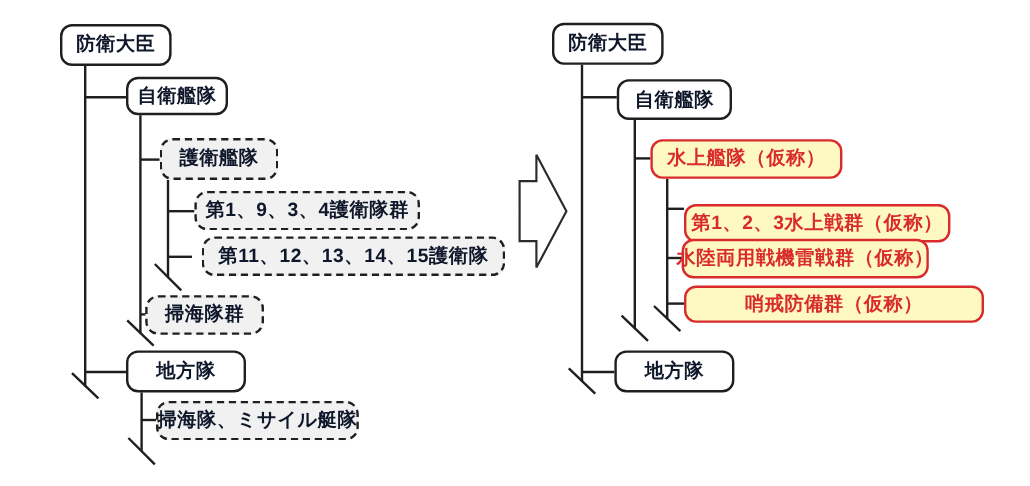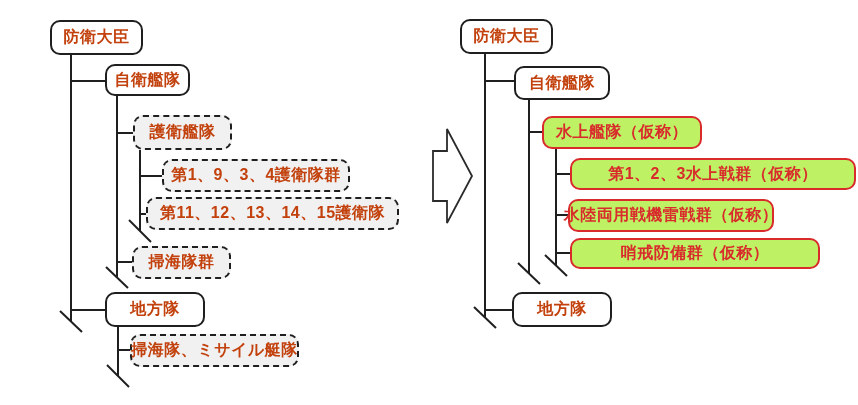--- a/index.html
+++ b/index.html
@@ -10,35 +10,36 @@
     font-family:"Liberation Sans","DejaVu Sans",sans-serif;
     overflow:hidden;
   }
   #wires{position:absolute;left:0;top:0;width:858px;height:405px;}
   .node{
     position:absolute;
     display:flex;align-items:center;justify-content:center;
     box-sizing:border-box;
     font-weight:bold;
     font-size:16px;
-    color:#c2410c;
+    color:#0f172a;
     letter-spacing:0.5px;
     white-space:nowrap;
     background:#ffffff;
     border:2px solid #1f1f1f;
     border-radius:10px;
   }
   .node.dashed{
     border-style:dashed;
     background:#f1f1f1;
+    border-radius:11px;
   }
   .node.red{
     border-color:#d92b2b;
     color:#d92b2b;
-    background:#bef264;
+    background:#fef9c3;
   }
 </style>
 </head>
 <body>
 
 <div id="stage">
 
   <svg id="wires" viewBox="0 0 858 405" xmlns="http://www.w3.org/2000/svg">
     <g stroke="#1f1f1f" stroke-width="2" fill="none">
 
@@ -73,29 +74,29 @@
     </g>
 
     <polygon points="433,151 447,151 447,129 472,176 447,223 447,201 433,201" fill="#ffffff" stroke="#2b2b2b" stroke-width="1.8"></polygon>
   </svg>
 
   <div>
     <div class="node" style="left:50px;top:20px;width:93px;height:35px">防衛大臣</div>
     <div class="node" style="left:105px;top:64px;width:85px;height:32px">自衛艦隊</div>
     <div class="node dashed" style="left:133px;top:115px;width:99px;height:35px">護衛艦隊</div>
     <div class="node dashed" style="left:162px;top:159px;width:188px;height:33px">第1、9、3、4護衛隊群</div>
-    <div class="node dashed" style="left:146px;top:197px;width:253px;height:33px">第11、12、13、14、15護衛隊</div>
-    <div class="node dashed" style="left:132px;top:246px;width:99px;height:33px">掃海隊群</div>
+    <div class="node dashed" style="left:168px;top:197px;width:253px;height:33px">第11、12、13、14、15護衛隊</div>
+    <div class="node dashed" style="left:121px;top:246px;width:99px;height:33px">掃海隊群</div>
     <div class="node" style="left:105px;top:292px;width:100px;height:35px">地方隊</div>
     <div class="node dashed" style="left:130px;top:334px;width:169px;height:33px">掃海隊、ミサイル艇隊</div>
   </div>
 
   <div>
     <div class="node" style="left:460px;top:19px;width:93px;height:35px">防衛大臣</div>
     <div class="node" style="left:514px;top:66px;width:96px;height:34px">自衛艦隊</div>
     <div class="node red" style="left:542px;top:116px;width:160px;height:33px">水上艦隊（仮称）</div>
-    <div class="node red" style="left:570px;top:158px;width:286px;height:32px">第1、2、3水上戦群（仮称）</div>
+    <div class="node red" style="left:570px;top:170px;width:222px;height:32px">第1、2、3水上戦群（仮称）</div>
     <div class="node red" style="left:568px;top:199px;width:206px;height:33px">水陸両用戦機雷戦群（仮称）</div>
     <div class="node red" style="left:570px;top:238px;width:250px;height:31px">哨戒防備群（仮称）</div>
     <div class="node" style="left:512px;top:292px;width:100px;height:35px">地方隊</div>
   </div>
 
 </div>
 
 </body></html>

